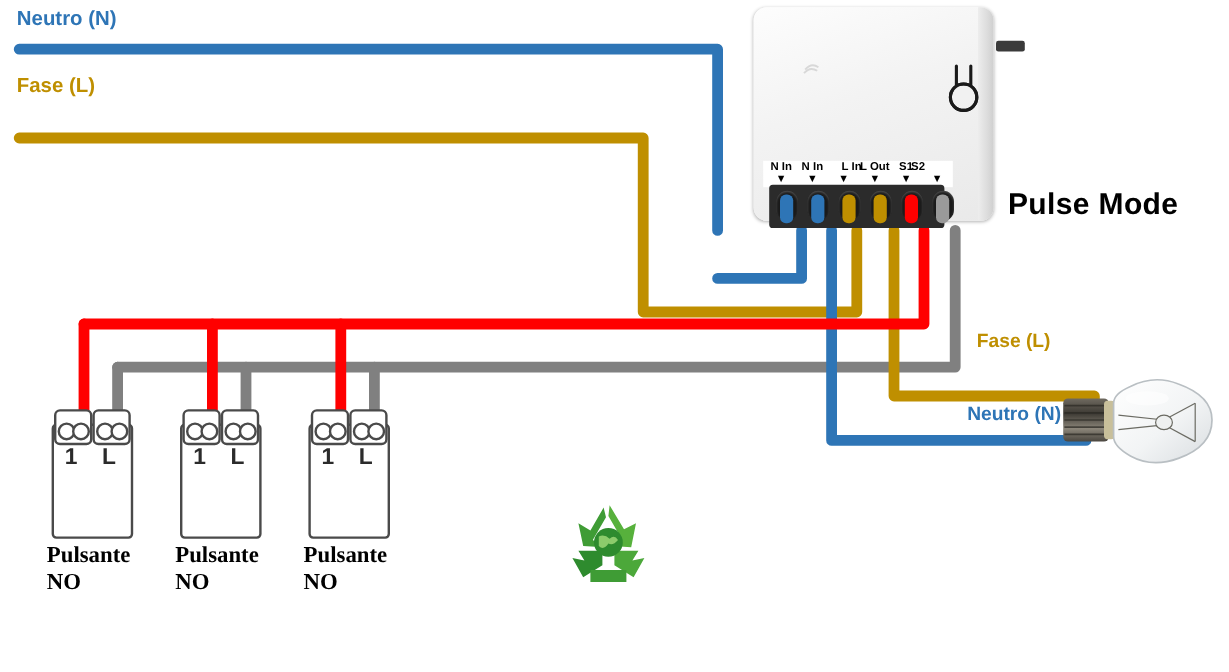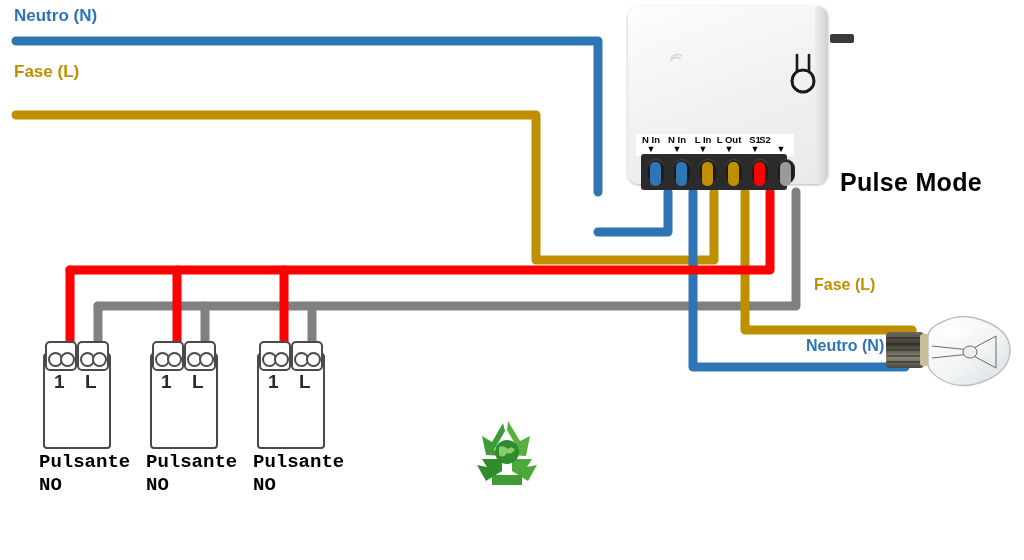--- a/index.html
+++ b/index.html
@@ -10,21 +10,21 @@
 
   .lbl{position:absolute;font-weight:bold;white-space:nowrap;text-align:right;}
   .lbl-blue{color:#2E75B6;}
   .lbl-gold{color:#BF8F00;}
   .lbl-black{color:#000000;}
 
   #label-neutro-left{left:14px;top:6px;font-size:17px;}
   #label-fase-left{left:14px;top:62px;font-size:17px;}
   #label-fase-bulb{left:814px;top:276px;font-size:16px;}
   #label-neutro-bulb{left:806px;top:337px;font-size:16px;}
-  #label-pulse-mode{left:840px;top:156px;font-size:25px;letter-spacing:.3px;margin-top:12px;}
+  #label-pulse-mode{left:840px;top:156px;font-size:25px;letter-spacing:.3px;}
 
   
   #device{position:absolute;left:628px;top:6px;width:206px;height:183px;}
   #device-body{position:absolute;left:0;top:0;width:200px;height:178px;
      background:linear-gradient(160deg,#fdfdfd 0%,#f3f3f3 42%,#e9e9e9 100%);
      border-radius:11px;box-shadow:0 1px 3px rgba(0,0,0,.30);}
   #device-body:after{content:"";position:absolute;right:0;top:0;width:13px;height:178px;
      background:linear-gradient(90deg,#ededed,#dcdcdc 60%,#cfcfcf);
      border-radius:0 11px 11px 0;}
   #antenna-stub{position:absolute;left:202px;top:28px;width:24px;height:9px;
@@ -57,21 +57,21 @@
   .pb-head2{position:absolute;left:34px;top:0;width:28px;height:26px;
      border:2px solid #4a4a4a;border-radius:5px;background:#ffffff;}
   .pb-hole{position:absolute;top:9px;width:11px;height:11px;border-radius:50%;
      border:2px solid #4a4a4a;background:#ffffff;}
   .pb-t1{position:absolute;left:11px;top:30px;font-size:19px;font-weight:bold;
      color:#2b2b2b;font-family:"Liberation Sans",sans-serif;}
   .pb-tl{position:absolute;left:42px;top:30px;font-size:19px;font-weight:bold;
      color:#2b2b2b;font-family:"Liberation Sans",sans-serif;}
   .pb-caption{position:absolute;top:110px;left:-4px;width:110px;
      font-size:19px;font-weight:bold;color:#000;line-height:23px;
-     font-family:Liberation Mono, monospace;}
+     font-family:Liberation Serif, serif;}
 
   
   #bulb{position:absolute;left:884px;top:304px;width:136px;height:90px;}
 
   
   #recycle-icon{position:absolute;left:470px;top:415px;width:74px;height:74px;}
 </style>
 </head>
 <body>
 
@@ -126,21 +126,21 @@
       <circle cx="17" cy="31" r="11" fill="none" stroke="#1a1a1a" stroke-width="2.6"></circle>
     </svg>
 
     <div id="term-labels">
       <div class="term-lab" style="left:0px;">N In</div>
       <div class="term-arrow" style="left:0px;">▼</div>
 
       <div class="term-lab" style="left:26px;">N In</div>
       <div class="term-arrow" style="left:26px;">▼</div>
 
-      <div class="term-lab" style="left:52px;">L In</div>
+      <div class="term-lab" style="left:52px;text-align:right;">L In</div>
       <div class="term-arrow" style="left:52px;">▼</div>
 
       <div class="term-lab" style="left:78px;">L Out</div>
       <div class="term-arrow" style="left:78px;">▼</div>
 
       <div class="term-lab" style="left:104px;">S1</div>
       <div class="term-arrow" style="left:104px;">▼</div>
 
       <div class="term-lab" style="left:114px;">S2</div>
       <div class="term-arrow" style="left:130px;">▼</div>

